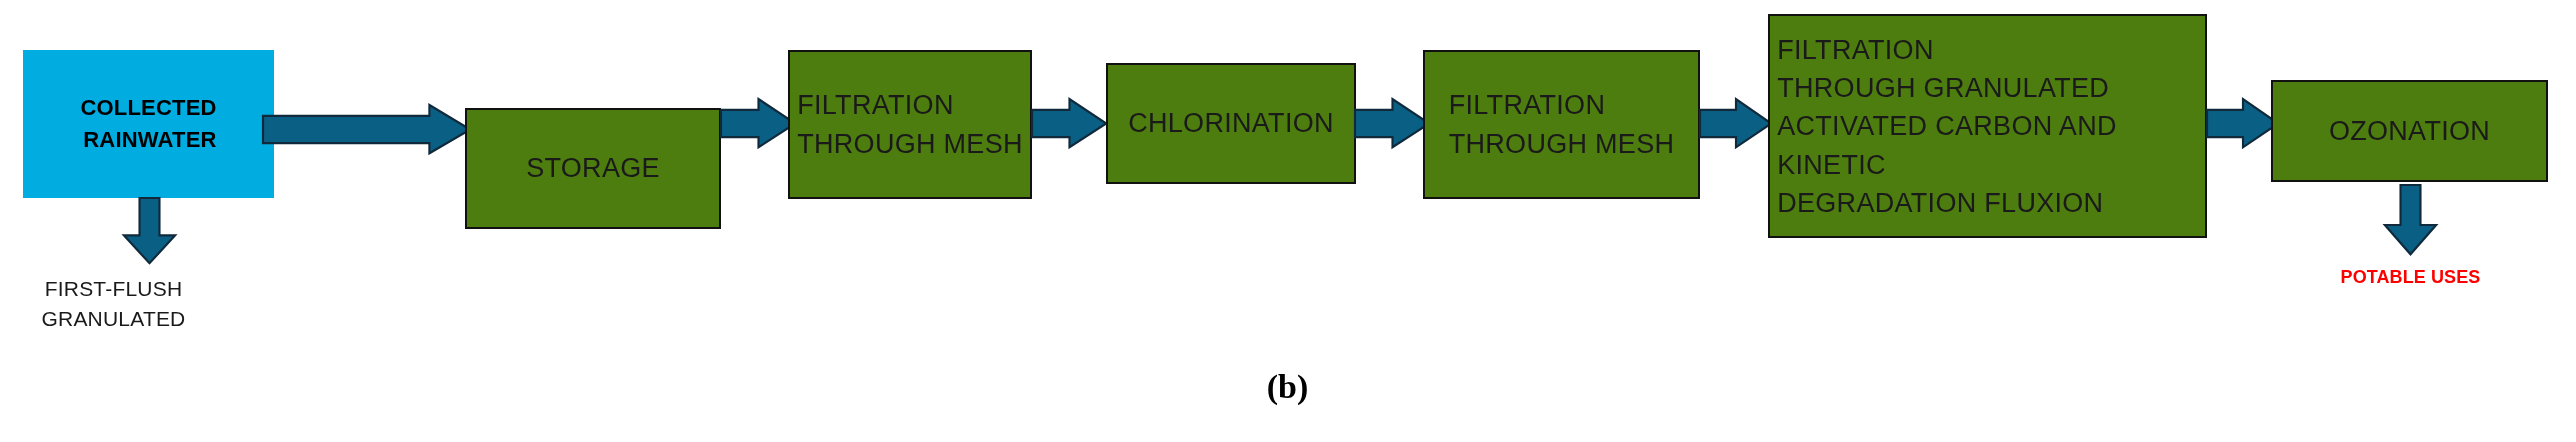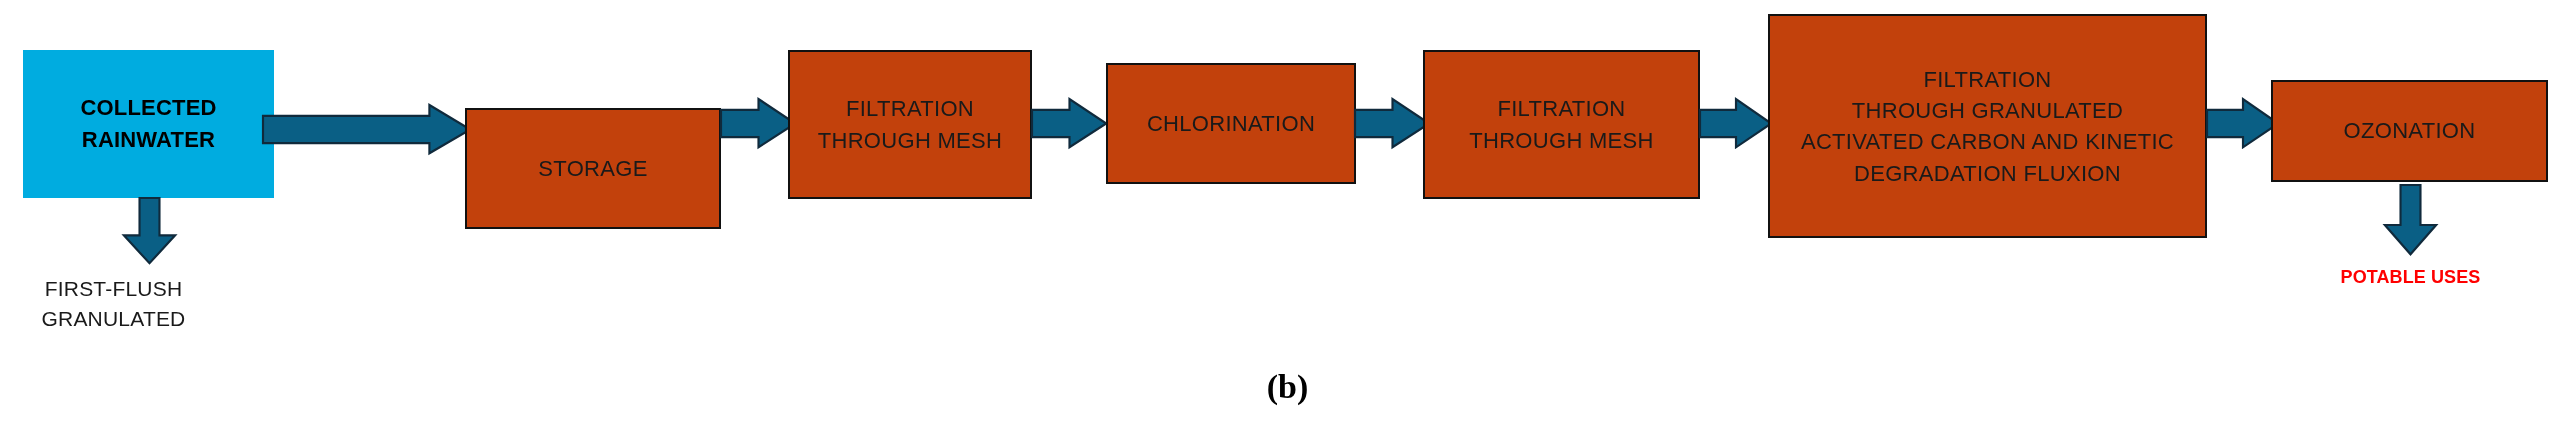--- a/index.html
+++ b/index.html
@@ -15,46 +15,46 @@
     width: 2576px;
     height: 443px;
     background: #ffffff;
     overflow: hidden;
   }
 
   
   .node {
     position: absolute;
     box-sizing: border-box;
-    background: #c2410c;
+    background: #4d7c0f;
     border: 2.9px solid #111111;
     display: flex;
     align-items: center;
     justify-content: center;
-    text-align: center;
+    text-align: left;
     color: #1a1a1a;
-    font-size: 22px;
+    font-size: 27px;
     line-height: 1.42;
     letter-spacing: 0.3px;
     padding: 2.9px 7.2px;
   }
   .node .lines {
     white-space: pre-line;
   }
 
   
   .node-source {
     position: absolute;
     box-sizing: border-box;
     background: #00ace0;
     border: none;
     display: flex;
     align-items: center;
     justify-content: center;
-    text-align: center;
+    text-align: right;
     font-weight: bold;
     color: #000000;
     font-size: 22px;
     line-height: 1.45;
     letter-spacing: 0.2px;
   }
   .node-source .lines { white-space: pre-line; }
 
   
   .arrow-right, .arrow-down {

